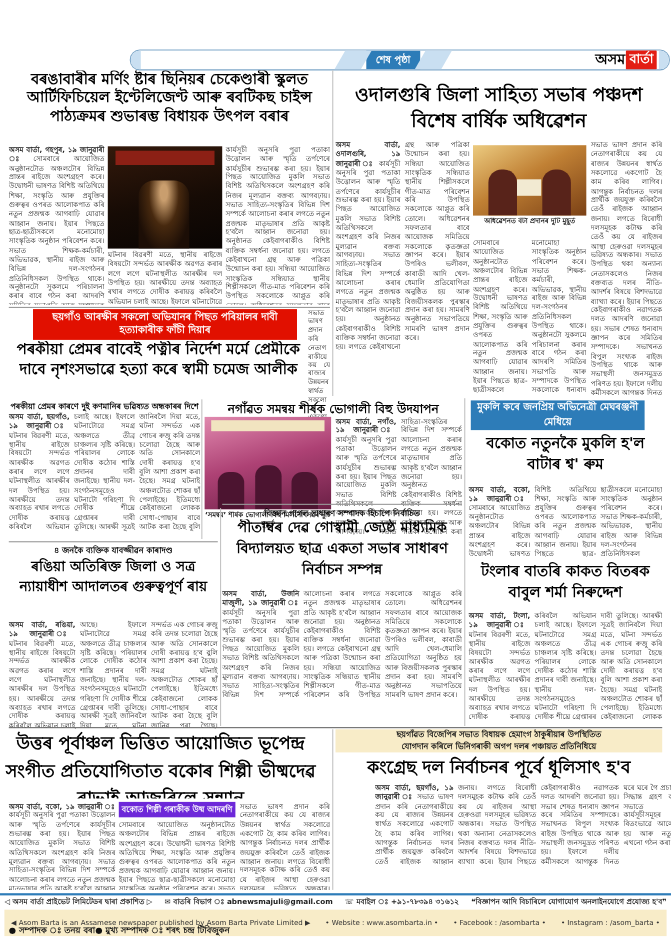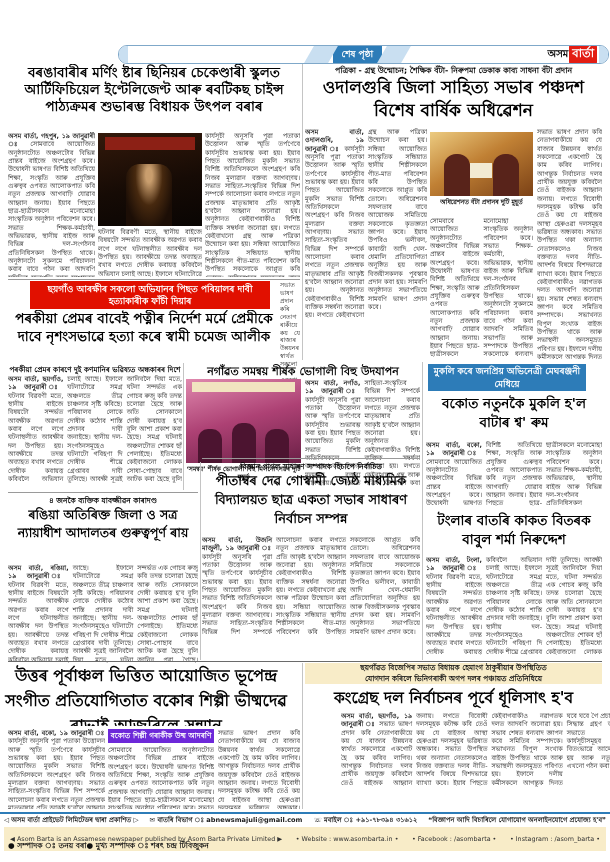--- a/index.html
+++ b/index.html
@@ -11,21 +11,21 @@
         border:1px solid #7fa8c9;border-radius:9px;background:#fff;
         display:flex;align-items:stretch;overflow:hidden;}
   .hcap{width:9px;background:#c9dff1;flex:0 0 auto;}
   .hdate{flex:1;display:flex;align-items:center;padding-left:7px;
          font-size:8.5px;font-weight:700;color:#000;margin-top:42px;}
   .hwing{width:24px;background:#c9dff1;transform:skewX(-30deg);flex:0 0 auto;}
   .hlabel{background:#2d7cb8;color:#fff;font-size:9px;font-weight:700;
           display:flex;align-items:center;padding:0 9px;flex:0 0 auto;}
   .hright{flex:1.1;display:flex;align-items:center;justify-content:flex-end;
           padding-right:2px;gap:1px;}
-  .mh-black{font-size:10px;font-weight:700;color:#000;}
+  .mh-black{font-size:13px;font-weight:700;color:#000;}
   .mh-red{font-size:11.5px;font-weight:700;color:#fff;background:#e31d13;
           padding:0 3px;border-radius:2px;}
 
   
   .hl{position:absolute;font-weight:700;color:#000;text-align:center;overflow:hidden;}
   .kick{position:absolute;font-weight:700;color:#000;text-align:center;overflow:hidden;}
   .box{position:absolute;display:flex;flex-direction:column;align-items:center;
        justify-content:center;text-align:center;font-weight:700;overflow:hidden;}
   .col{position:absolute;overflow:hidden;font-size:6.4px;line-height:1.3;
        text-align:justify;color:#232323;word-break:break-word;}
@@ -92,21 +92,20 @@
     <div class="p1-person"></div>
   </div>
   <div class="col" style="left:205px;top:132px;width:95px;height:145px;">
     <span>কাৰ্যসূচী অনুসৰি পুৱা পতাকা উত্তোলন আৰু স্মৃতি তৰ্পণেৰে কাৰ্যসূচীৰ শুভাৰম্ভ কৰা হয়। ইয়াৰ পিছত আয়োজিত মুকলি সভাত বিশিষ্ট অতিথিসকলে অংশগ্ৰহণ কৰি নিজৰ মূল্যৱান বক্তব্য আগবঢ়ায়। সভাত সাহিত্য-সংস্কৃতিৰ বিভিন্ন দিশ সম্পৰ্কে আলোচনা কৰাৰ লগতে নতুন প্ৰজন্মক মাতৃভাষাৰ প্ৰতি আকৃষ্ট হ'বলৈ আহ্বান জনোৱা হয়। অনুষ্ঠানত কেইবাগৰাকীও বিশিষ্ট ব্যক্তিক সম্বৰ্ধনা জনোৱা হয়। লগতে কেইবাখনো গ্ৰন্থ আৰু পত্ৰিকা উন্মোচন কৰা হয়। সন্ধিয়া আয়োজিত সাংস্কৃতিক সন্ধিয়াত স্থানীয় শিল্পীসকলে গীত-মাত পৰিবেশন কৰি উপস্থিত সকলোকে আপ্লুত কৰি তোলে। অধিৱেশনৰ সফলতাৰ বাবে আয়োজক সমিতিয়ে সকলোকে কৃতজ্ঞতা জ্ঞাপন কৰে। ইয়াৰ উপৰিও ভলীবল, কাবাডী আদি খেল-ধেমালি প্ৰতিযোগিতা অনুষ্ঠিত হয় আৰু বিজয়ীসকলক পুৰস্কাৰ প্ৰদান কৰা হয়। সামৰণি অনুষ্ঠানত সভাপতিয়ে সামৰণি ভাষণ প্ৰদান কৰে।</span>
   </div>
   <div class="col" style="left:98px;top:228px;width:104px;height:49px;">
     <span>ঘটনাৰ বিৱৰণী মতে, স্থানীয় ৰাইজে বিষয়টো সন্দৰ্ভত আৰক্ষীক অৱগত কৰাৰ লগে লগে ঘটনাস্থলীত আৰক্ষীৰ দল উপস্থিত হয়। আৰক্ষীয়ে তদন্ত অব্যাহত ৰখাৰ লগতে দোষীক কৰায়ত্ত কৰিবলৈ অভিযান চলাই আছে। ইফালে ঘটনাটোৱে সমগ্ৰ অঞ্চলতে তীব্ৰ চাঞ্চল্যৰ সৃষ্টি কৰিছে। পৰিয়ালৰ লোকে দোষীক কঠোৰ শাস্তি প্ৰদানৰ দাবী জনাইছে। স্থানীয় দল-সংগঠনসমূহেও ঘটনাটো গৰিহণা দি দোষীক শীঘ্ৰে গ্ৰেপ্তাৰৰ দাবী তুলিছে। আৰক্ষী সূত্ৰই জানিবলৈ দিয়া মতে, ঘটনা সন্দৰ্ভত এক গোচৰ ৰুজু কৰি তদন্ত চলোৱা হৈছে আৰু অতি সোনকালে দোষী কৰায়ত্ত হ'ব বুলি আশা প্ৰকাশ কৰা হৈছে। সমগ্ৰ ঘটনাই অঞ্চলটোত শোকৰ ছাঁ পেলাইছে। ইতিমধ্যে কেইবাজনো লোকক সোধা-পোছাৰ বাবে আটক কৰা হৈছে বুলি জানিব পৰা গৈছে। অঞ্চলবাসীয়ে ন্যায় বিচাৰি জিলা উপায়ুক্তৰ জৰিয়তে এখন স্মাৰক-পত্ৰও প্ৰদান কৰে। আদালতত গোচৰৰ শুনানি অব্যাহত আছে।</span>
   </div>
   <div class="hr" style="left:8px;top:279px;width:292px;"></div>
 
-  <div class="kick" style="left:305px;top:64px;width:297px;font-size:7.8px;">পত্ৰিকা - গ্ৰন্থ উন্মোচন; শৈক্ষিক বঁটা- নিৰুপমা ডেকাক কাব্য সাধনা বঁটা প্ৰদান</div>
   <div class="hl" style="left:305px;top:76px;width:297px;max-height:50px;font-size:17px;line-height:1.35;">ওদালগুৰি জিলা সাহিত্য সভাৰ পঞ্চদশ বিশেষ বাৰ্ষিক অধিৱেশন</div>
   <div class="col c2" style="left:305px;top:128px;width:122px;height:231px;">
     <span class="dl">অসম বাৰ্তা, ওদালগুৰি, ১৯ জানুৱাৰী ঃ</span>
     <span>কাৰ্যসূচী অনুসৰি পুৱা পতাকা উত্তোলন আৰু স্মৃতি তৰ্পণেৰে কাৰ্যসূচীৰ শুভাৰম্ভ কৰা হয়। ইয়াৰ পিছত আয়োজিত মুকলি সভাত বিশিষ্ট অতিথিসকলে অংশগ্ৰহণ কৰি নিজৰ মূল্যৱান বক্তব্য আগবঢ়ায়। সভাত সাহিত্য-সংস্কৃতিৰ বিভিন্ন দিশ সম্পৰ্কে আলোচনা কৰাৰ লগতে নতুন প্ৰজন্মক মাতৃভাষাৰ প্ৰতি আকৃষ্ট হ'বলৈ আহ্বান জনোৱা হয়। অনুষ্ঠানত কেইবাগৰাকীও বিশিষ্ট ব্যক্তিক সম্বৰ্ধনা জনোৱা হয়। লগতে কেইবাখনো গ্ৰন্থ আৰু পত্ৰিকা উন্মোচন কৰা হয়। সন্ধিয়া আয়োজিত সাংস্কৃতিক সন্ধিয়াত স্থানীয় শিল্পীসকলে গীত-মাত পৰিবেশন কৰি উপস্থিত সকলোকে আপ্লুত কৰি তোলে। অধিৱেশনৰ সফলতাৰ বাবে আয়োজক সমিতিয়ে সকলোকে কৃতজ্ঞতা জ্ঞাপন কৰে। ইয়াৰ উপৰিও ভলীবল, কাবাডী আদি খেল-ধেমালি প্ৰতিযোগিতা অনুষ্ঠিত হয় আৰু বিজয়ীসকলক পুৰস্কাৰ প্ৰদান কৰা হয়। সামৰণি অনুষ্ঠানত সভাপতিয়ে সামৰণি ভাষণ প্ৰদান কৰে।</span>
   </div>
   <div id="photo2" class="photo" style="left:430px;top:132px;width:103px;height:64px;">
     <div class="p2-fig" style="left:14px;"></div>
     <div class="p2-fig" style="right:14px;"></div>
     <div class="p2-paper"></div>
   </div>

